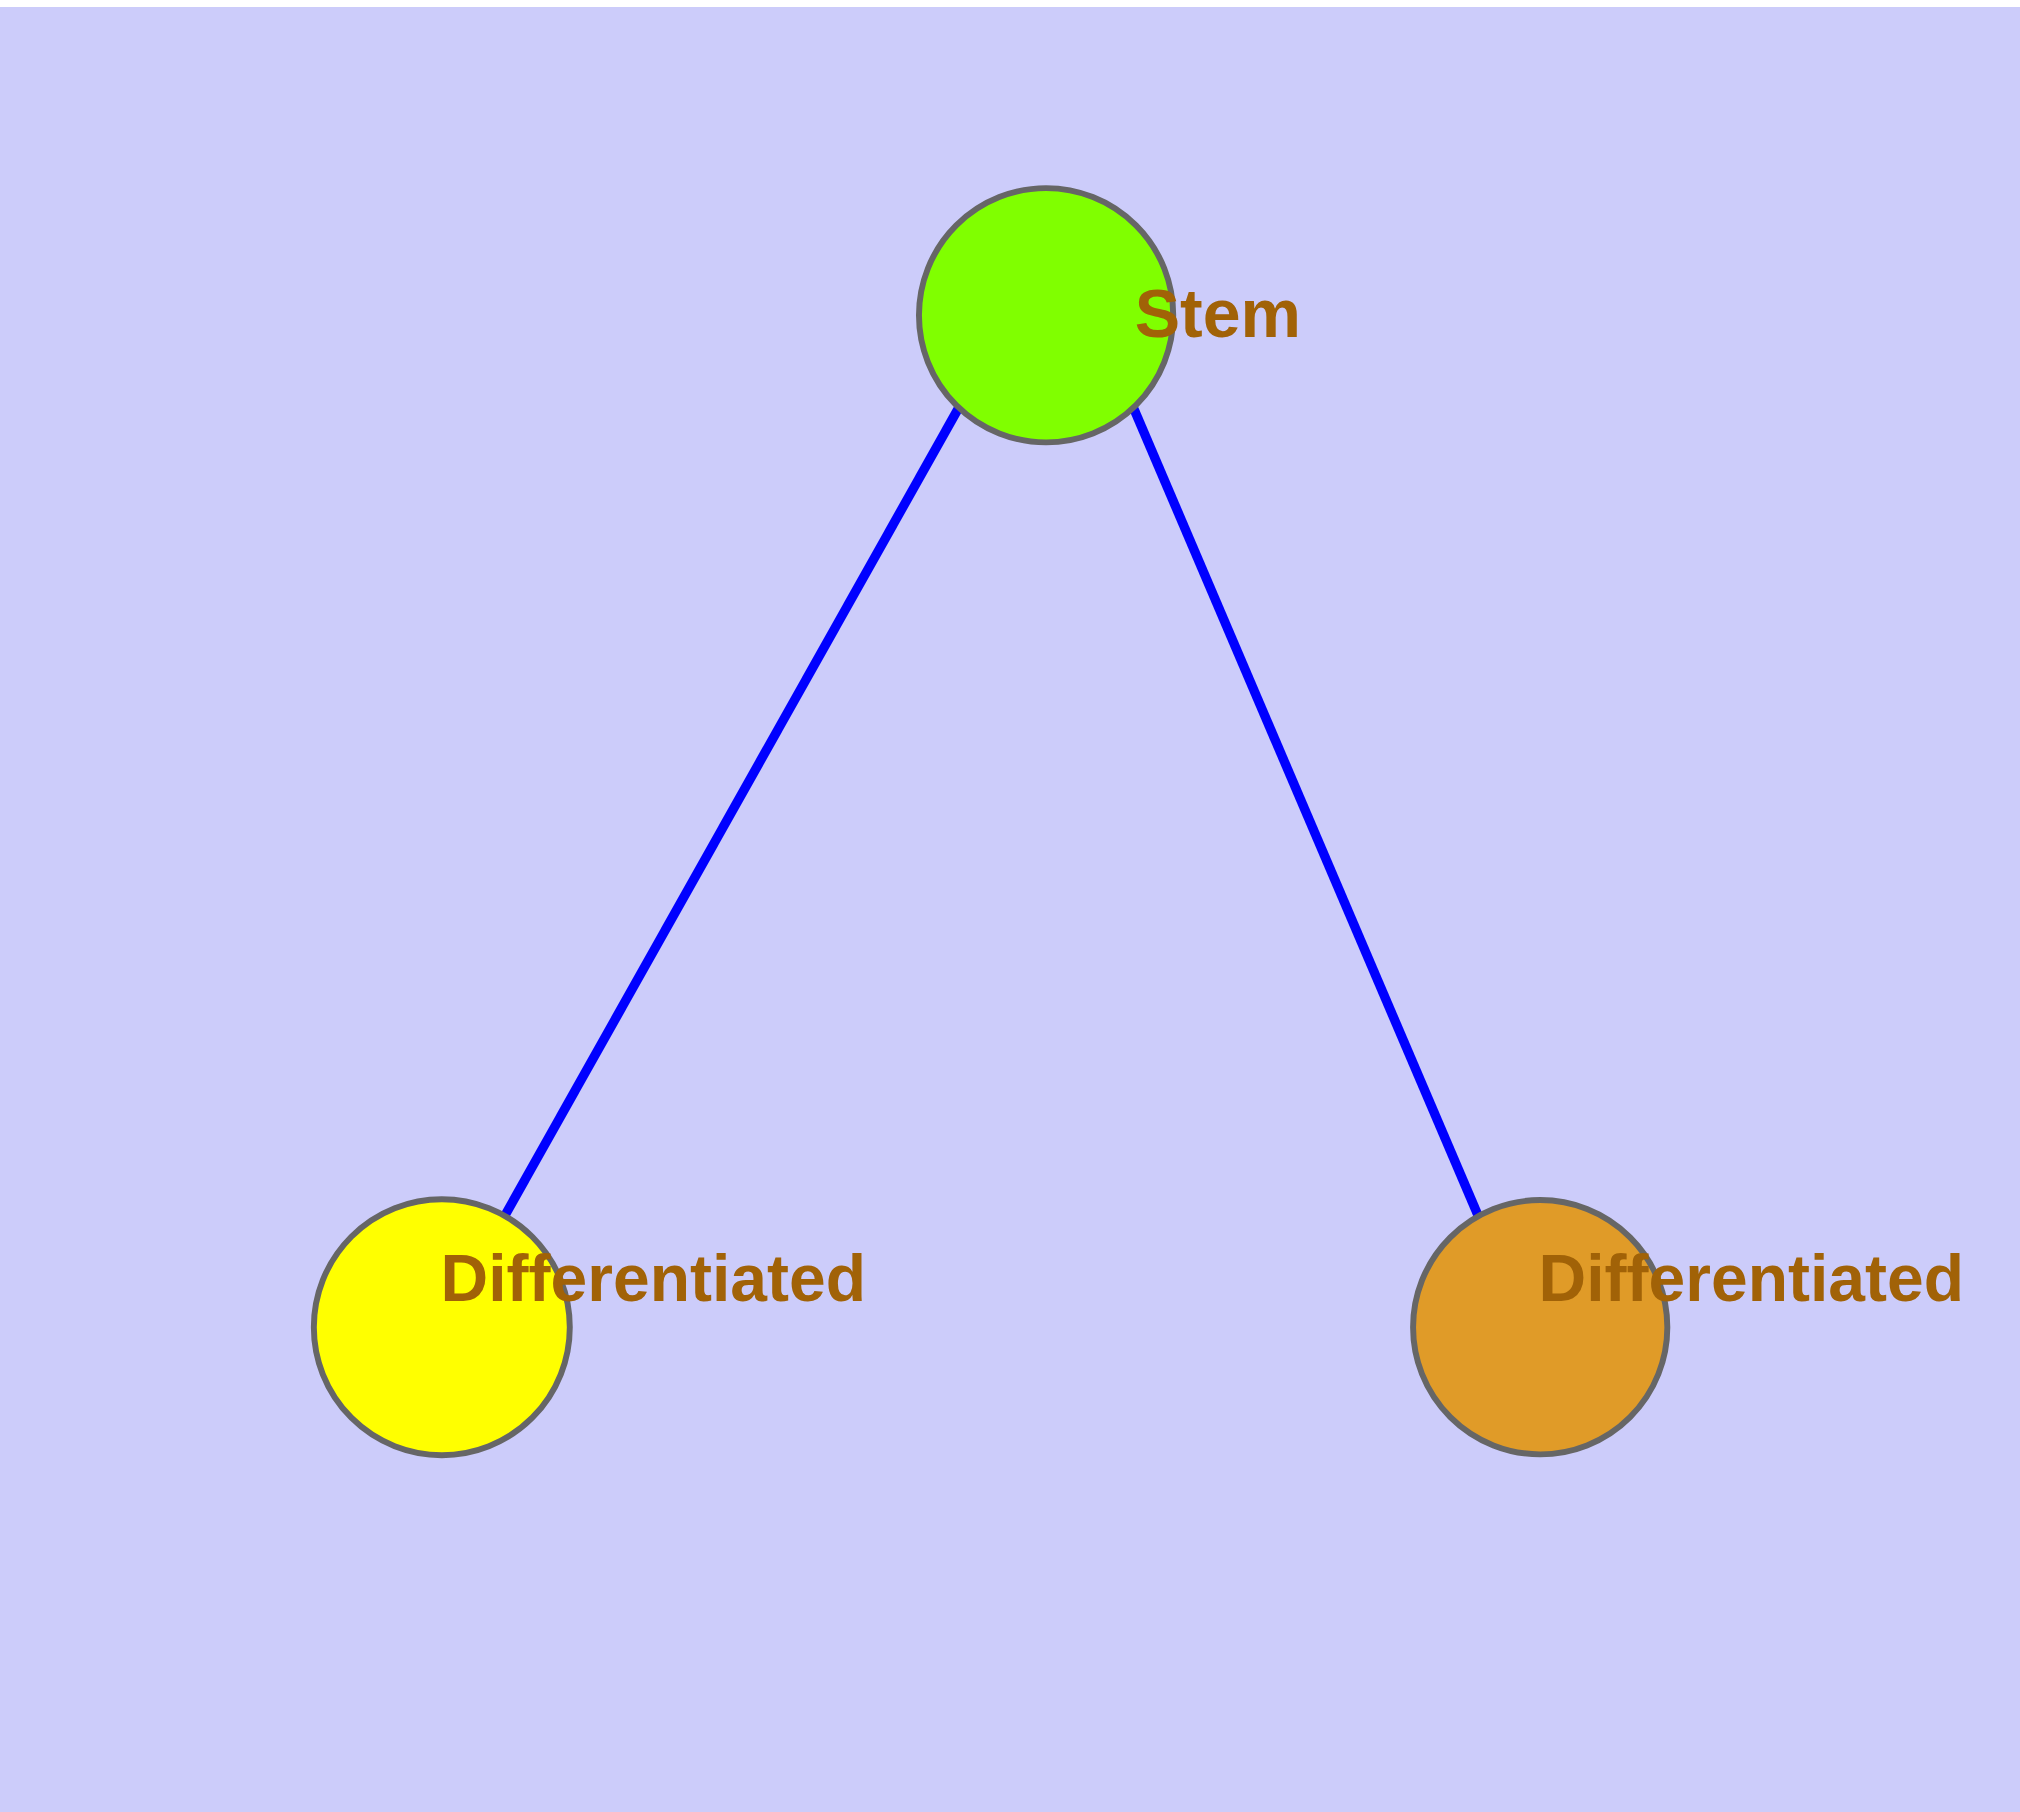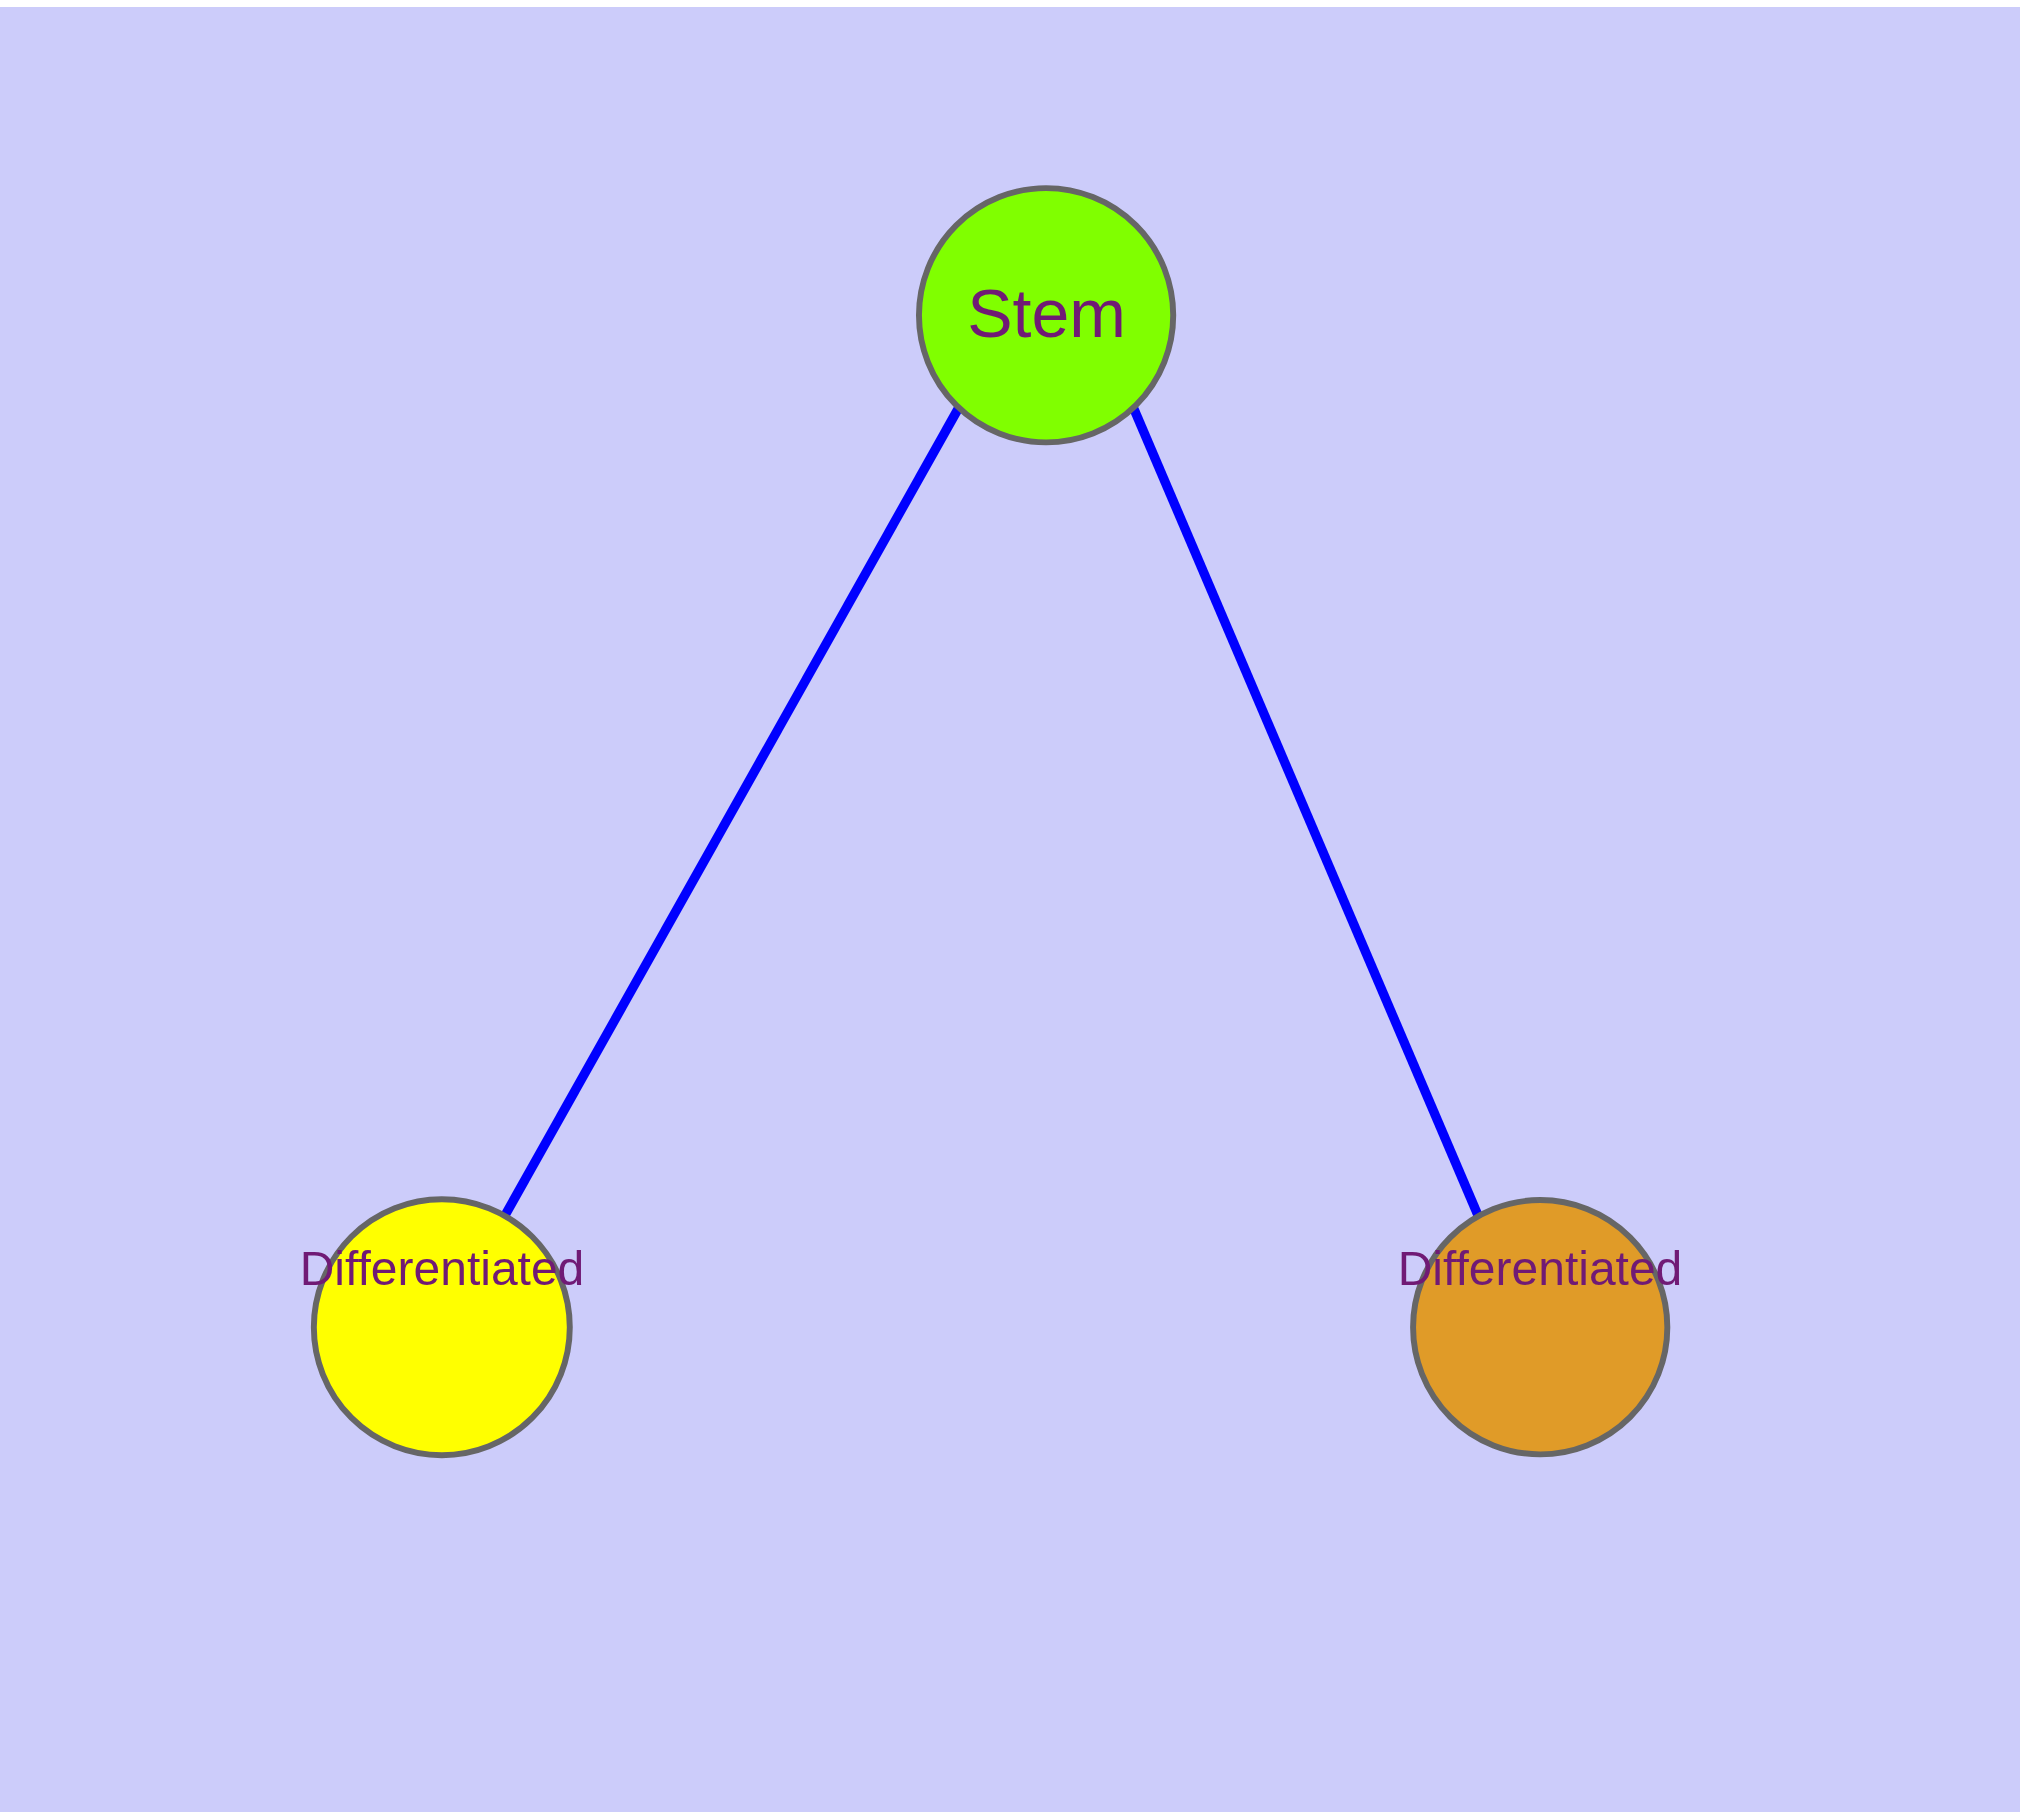--- a/index.html
+++ b/index.html
@@ -37,37 +37,37 @@
     stroke-width: 11;
     stroke-linecap: butt;
     fill: none;
   }
   .node-circle {
     stroke: #666666;
     stroke-width: 7;
   }
   .node-label {
     position: absolute;
-    text-align: center;
+    text-align: right;
     font-family: "Liberation Sans", "DejaVu Sans", sans-serif;
-    font-weight: normal;
-    color: #701a75;
+    font-weight: bold;
+    color: #a16207;
     white-space: nowrap;
     line-height: 1.12;
     pointer-events: none;
     user-select: none;
   }
   .label-stem {
     font-size: 68px;
     left: 792px;
     top: 275px;
     width: 509px;
   }
   .label-two-line {
-    font-size: 48px;
+    font-size: 66px;
     width: 848px;
   }
   .label-typea {
     left: 18px;
     top: 1242px;
   }
   .label-typeb {
     left: 1116px;
     top: 1242px;
   }

